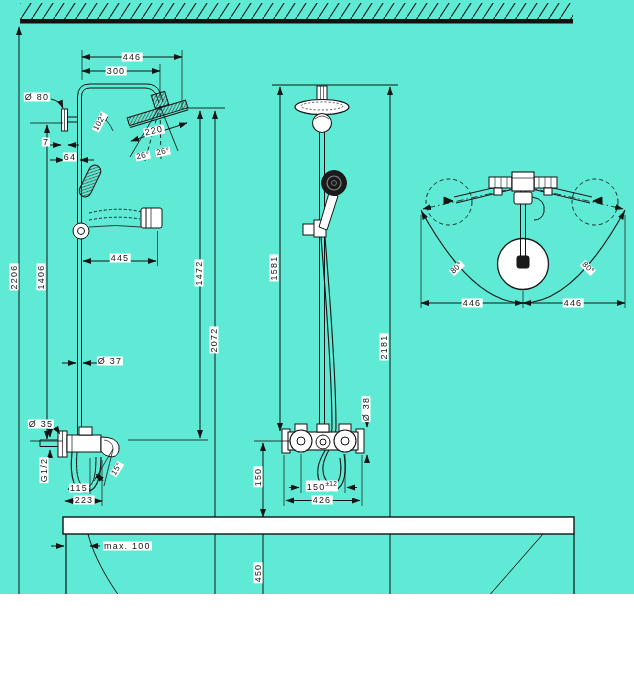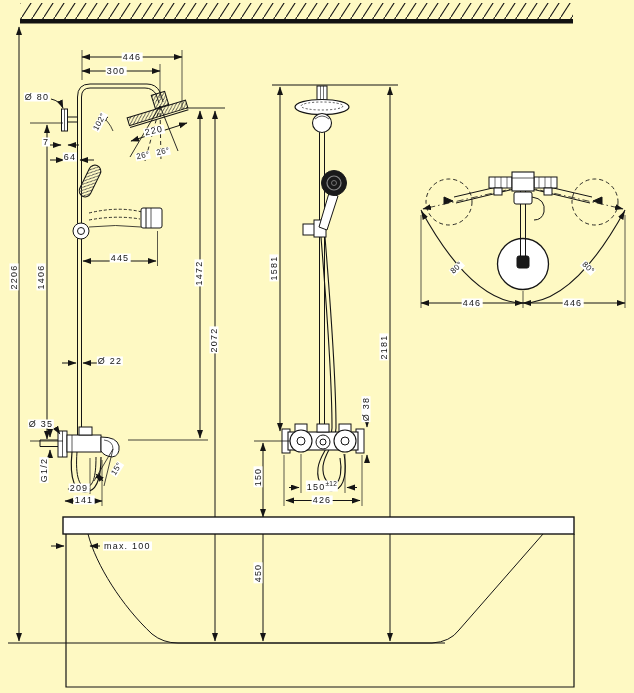--- a/index.html
+++ b/index.html
@@ -1,16 +1,16 @@
 <!DOCTYPE html>
 <html><head>
 <meta charset="utf-8">
 <style>
   html,body{margin:0;padding:0;background:#fff;}
-  #stage{position:relative;width:634px;height:693px;background:#fef9c3;overflow:hidden;
+  #stage{position:relative;width:634px;height:594px;background:#5eead4;overflow:hidden;
          font-family:"Liberation Sans",sans-serif;}
   svg{position:absolute;left:0;top:0;}
   .lbl{position:absolute;font:9px "Liberation Sans",sans-serif;letter-spacing:1.2px;
        color:#151515;background:#fff;line-height:1;white-space:nowrap;
        transform:translate(-50%,-50%);padding:0 1px;z-index:5;}
   .sm{font-size:8px;letter-spacing:.4px;}
   .r90{transform:translate(-50%,-50%) rotate(-90deg);}
   .r62n{transform:translate(-50%,-50%) rotate(-62deg);}
   .r12n{transform:translate(-50%,-50%) rotate(-12deg);}
   .r58n{transform:translate(-50%,-50%) rotate(-58deg);}
@@ -241,30 +241,30 @@
   <div class="lbl" style="left:132px;top:57px">446</div>
   <div class="lbl" style="left:116px;top:71px">300</div>
   <div class="lbl" style="left:37px;top:97px">Ø 80</div>
   <div class="lbl" style="left:46px;top:142px">7</div>
   <div class="lbl" style="left:70px;top:157px">64</div>
   <div class="lbl sm r62n" style="left:100px;top:122px">102°</div>
   <div class="lbl r12n" style="left:154px;top:131px">220</div>
   <div class="lbl sm r12n" style="left:143px;top:156px">26°</div>
   <div class="lbl sm r12n" style="left:163px;top:152px">26°</div>
   <div class="lbl" style="left:120px;top:258px">445</div>
-  <div class="lbl" style="left:110px;top:361px">Ø 22</div>
+  <div class="lbl" style="left:110px;top:361px">Ø 37</div>
   <div class="lbl r90" style="left:14px;top:277px">2206</div>
   <div class="lbl r90" style="left:41px;top:277px">1406</div>
   <div class="lbl r90" style="left:199px;top:273px">1472</div>
   <div class="lbl r90" style="left:214px;top:340px">2072</div>
   <div class="lbl" style="left:41px;top:424px">Ø 35</div>
   <div class="lbl r90" style="left:44px;top:470px">G1/2</div>
   <div class="lbl sm r58n" style="left:117px;top:469px">15°</div>
-  <div class="lbl" style="left:79px;top:488px">209</div>
-  <div class="lbl" style="left:84px;top:500px">141</div>
+  <div class="lbl" style="left:79px;top:488px">115</div>
+  <div class="lbl" style="left:84px;top:500px">223</div>
 
   <div class="lbl r90" style="left:274px;top:268px">1581</div>
   <div class="lbl r90" style="left:384px;top:347px">2181</div>
   <div class="lbl r90" style="left:366px;top:409px">Ø 38</div>
   <div class="lbl" style="left:322px;top:486px"><span>150</span><span class="tol">±12</span></div>
   <div class="lbl" style="left:322px;top:500px">426</div>
   <div class="lbl r90" style="left:258px;top:477px">150</div>
   <div class="lbl r90" style="left:258px;top:573px">450</div>
 
   <div class="lbl sm r44n" style="left:457px;top:268px">80°</div>

